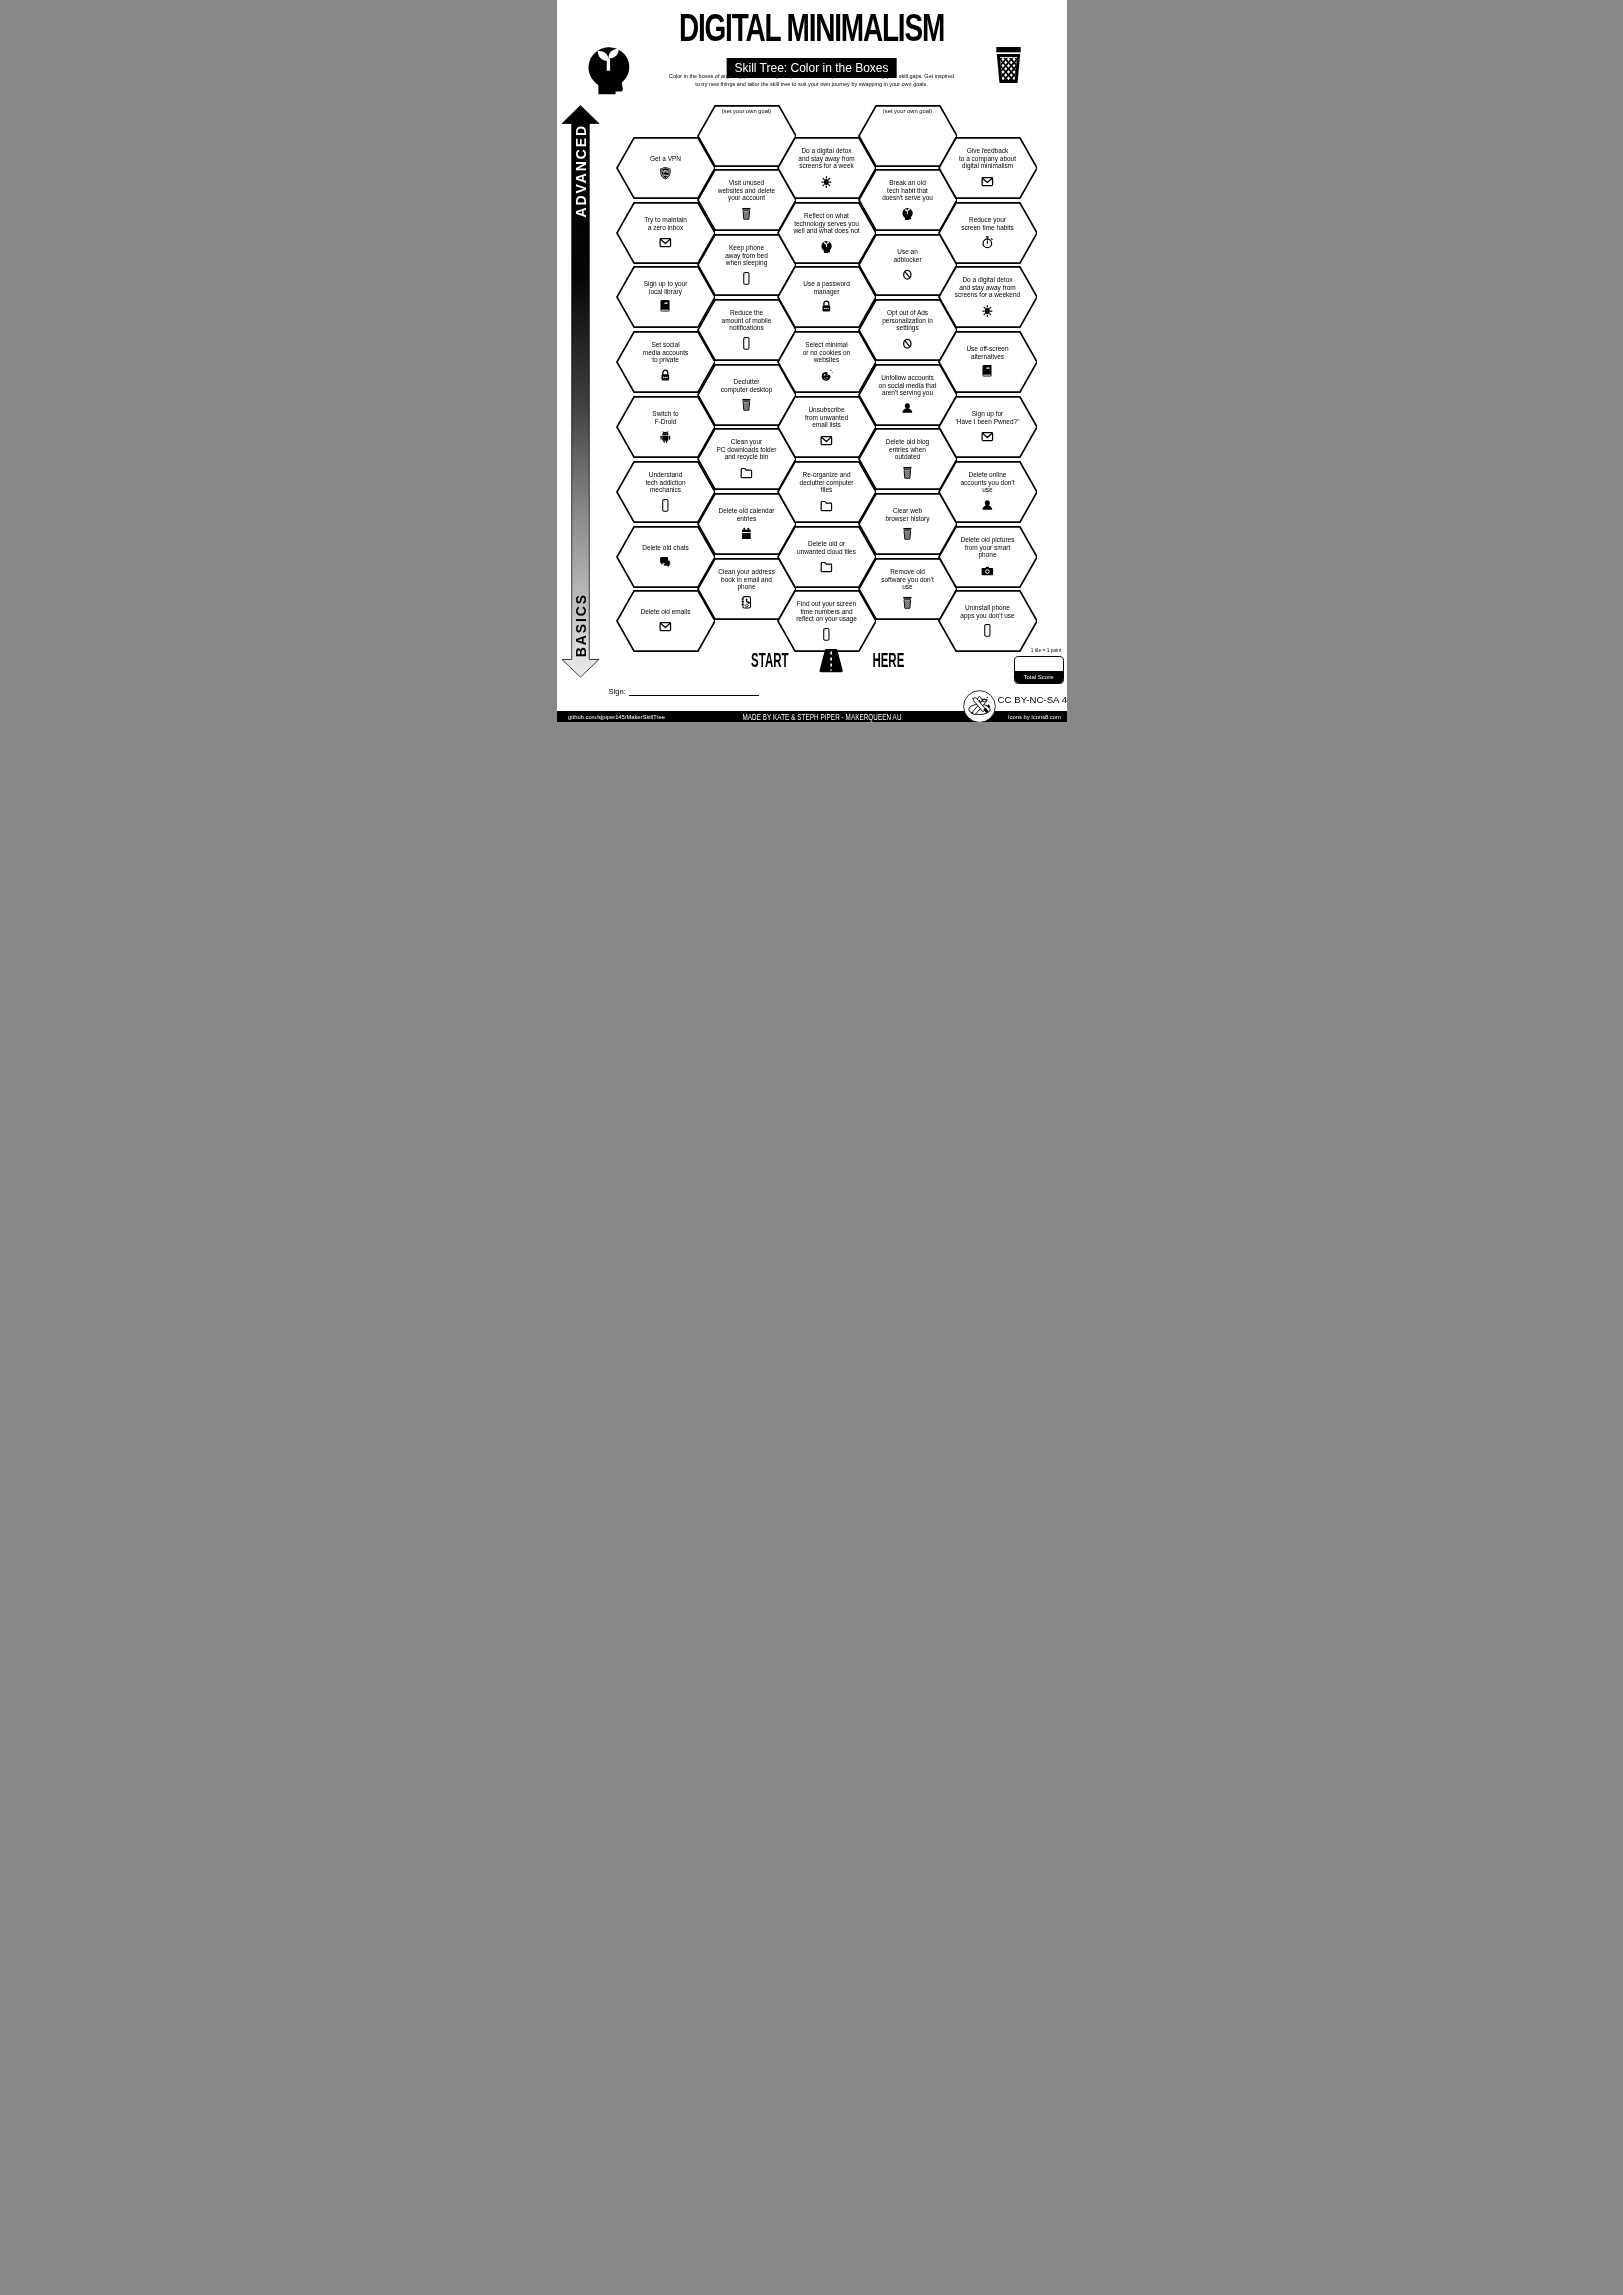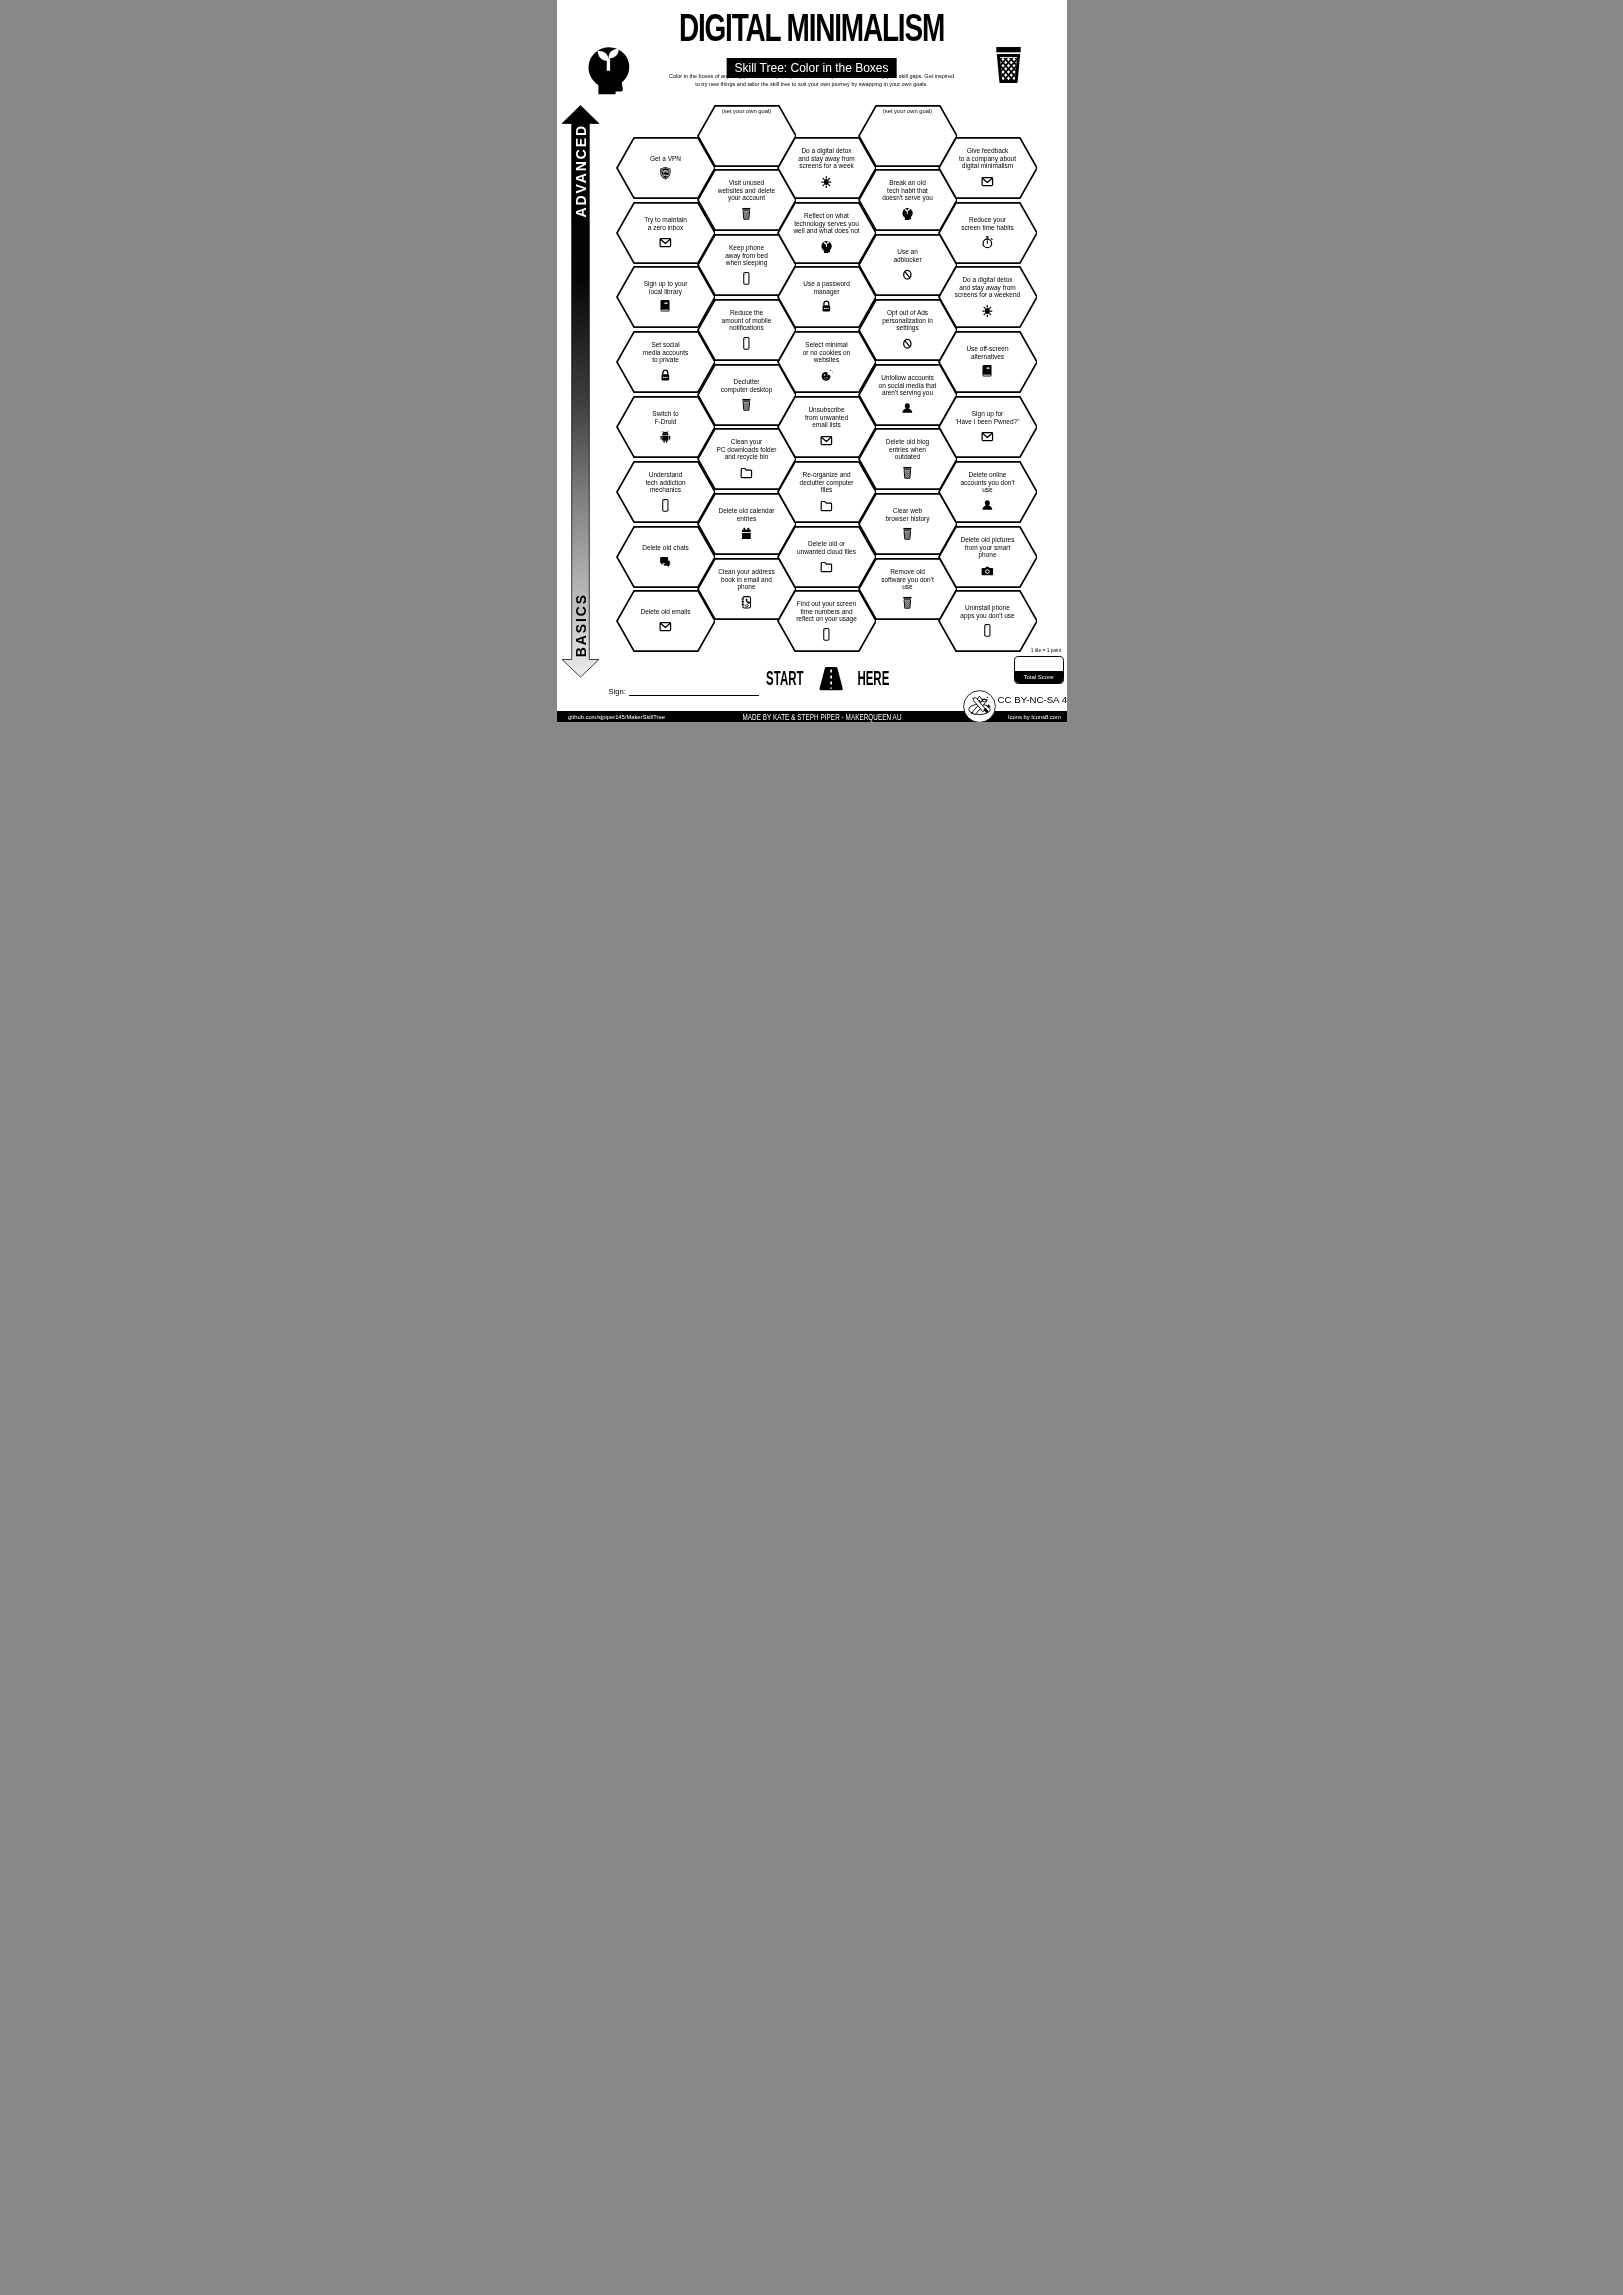--- a/index.html
+++ b/index.html
@@ -22,22 +22,22 @@
   #bas-label{bottom:21px;color:#000;}
   
   .hex{position:absolute;width:100px;height:62px;}
   .hex>svg.hexbg{position:absolute;inset:0;}
   .hexc{position:absolute;inset:0;display:flex;flex-direction:column;align-items:center;
         justify-content:center;gap:2.3px;padding:1.9px 14px;text-align:center;font-size:6.5px;line-height:1.2;}
   .goal .hexc{justify-content:flex-start;padding-top:3.2px;font-size:5.8px;}
   .hexicon{width:16.7px;height:16.7px;flex:0 0 auto;}
   .hexicon svg{width:100%;height:100%;display:block;}
   
-  #start-row{position:absolute;left:270px;top:666px;transform:translateX(-50%);display:flex;
-             align-items:center;gap:2px;}
+  #start-row{position:absolute;left:270px;top:648px;transform:translateX(-50%);display:flex;
+             align-items:center;gap:17px;}
   .start-word{font-size:18.5px;font-weight:900;transform:scale(0.62,1.05);letter-spacing:0;}
   #road{width:29px;height:26px;}
   #name-row{position:absolute;left:52px;top:687px;font-size:7.6px;display:flex;align-items:flex-end;}
   #name-line{display:inline-block;width:130px;border-bottom:0.9px solid #000;height:7px;margin-left:3.2px;}
   #score-note{position:absolute;right:5.1px;top:648px;font-size:4.9px;}
   #score-box{position:absolute;left:457px;top:656px;width:48px;height:26px;border:0.9px solid #000;
              border-radius:4.6px;background:#fff;overflow:hidden;}
   #score-bar{position:absolute;bottom:0;left:0;width:100%;height:12px;background:#000;color:#fff;
              font-size:6px;display:flex;align-items:center;justify-content:center;}
   #badge{position:absolute;left:406px;top:690px;width:33px;height:33px;z-index:3;}

